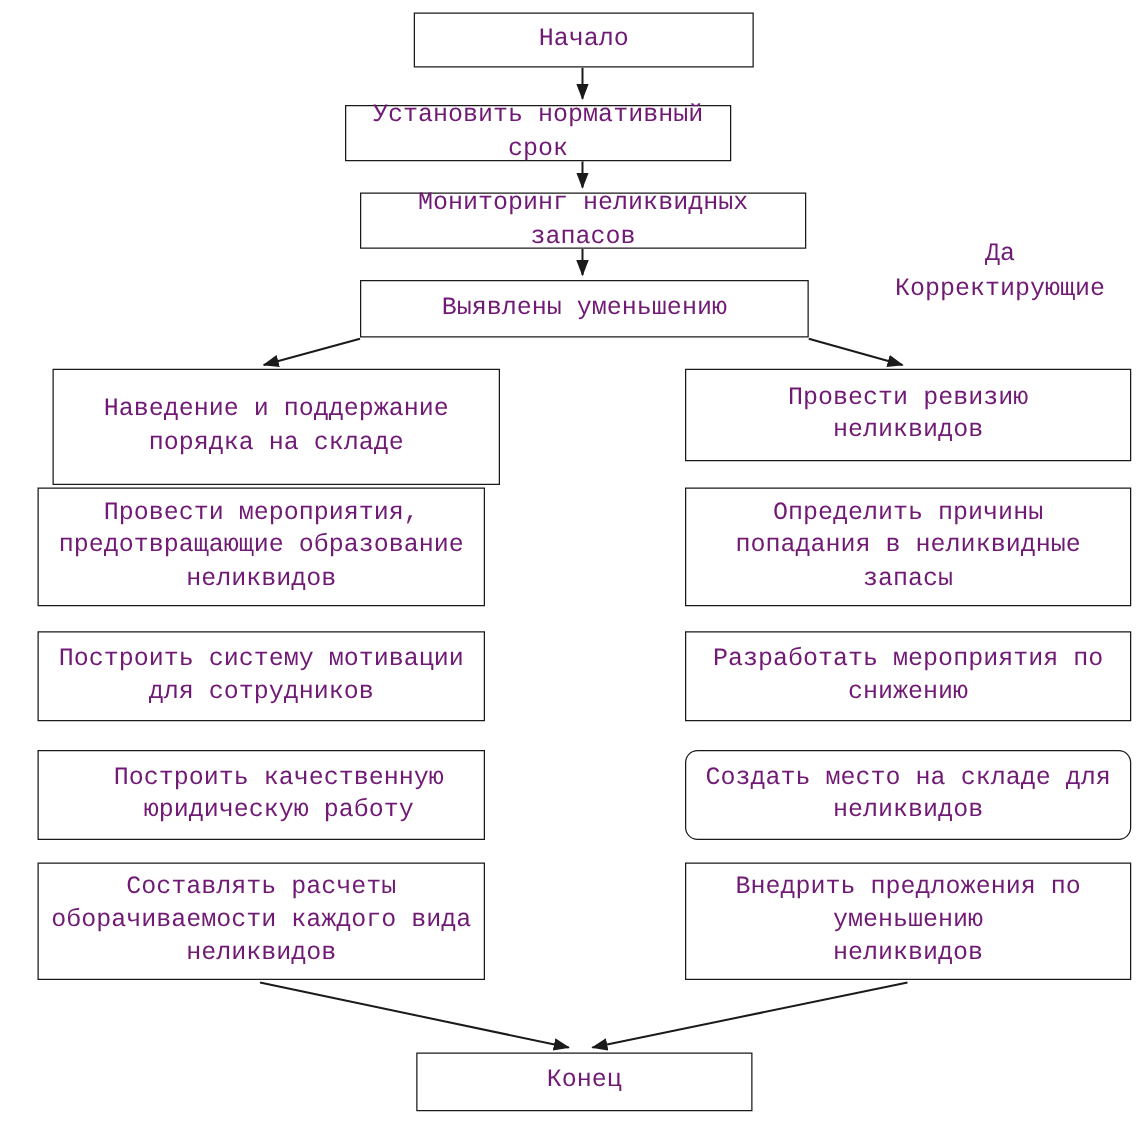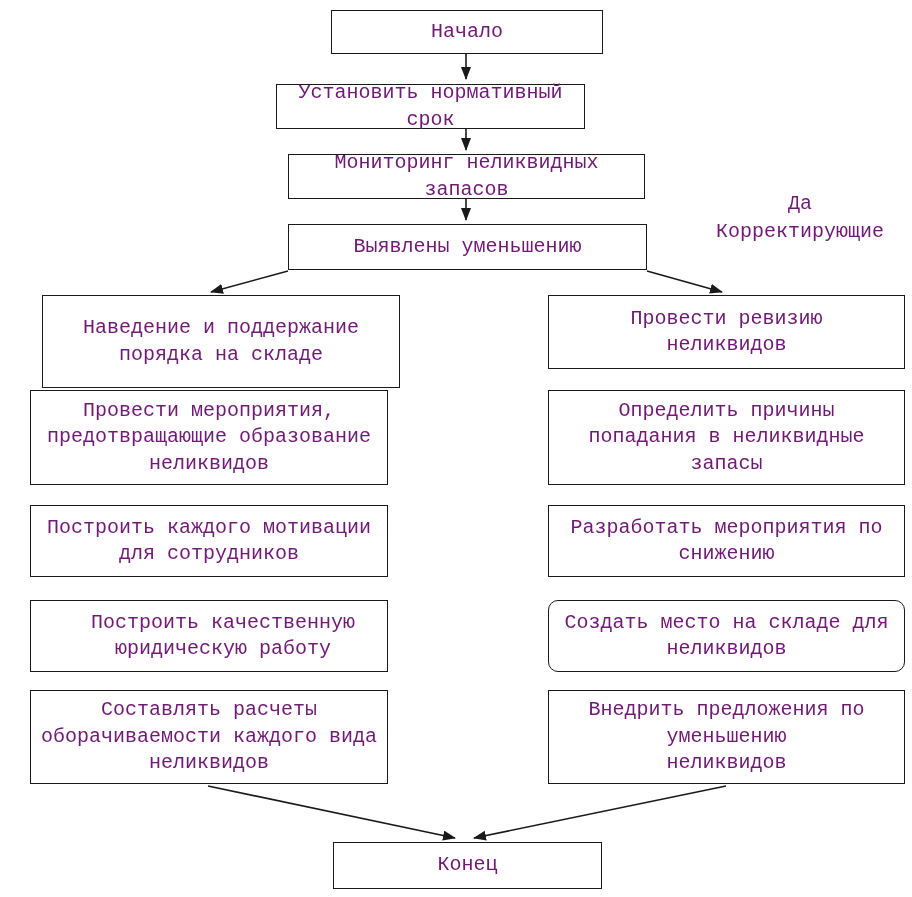--- a/index.html
+++ b/index.html
@@ -82,21 +82,21 @@
   <div class="branch-label" style="left:695px; top:190px; width:210px;">Да
 Корректирующие</div>
 
   <div class="node" style="left:30px; top:295px; width:358px; height:93px;margin-left:12px;">Наведение и поддержание
 порядка на складе</div>
 
   <div class="node" style="left:30px; top:390px; width:358px; height:95px;">Провести мероприятия,
 предотвращающие образование
 неликвидов</div>
 
-  <div class="node" style="left:30px; top:505px; width:358px; height:72px;">Построить каждого мотивации
+  <div class="node" style="left:30px; top:505px; width:358px; height:72px;">Построить систему мотивации
 для сотрудников</div>
 
   <div class="node" style="left:30px; top:600px; width:358px; height:72px;padding-left:34px;">Построить качественную
 юридическую работу</div>
 
   <div class="node" style="left:30px; top:690px; width:358px; height:94px;">Составлять расчеты
 оборачиваемости каждого вида
 неликвидов</div>
 
   <div class="node" style="left:548px; top:295px; width:357px; height:74px;">Провести ревизию

